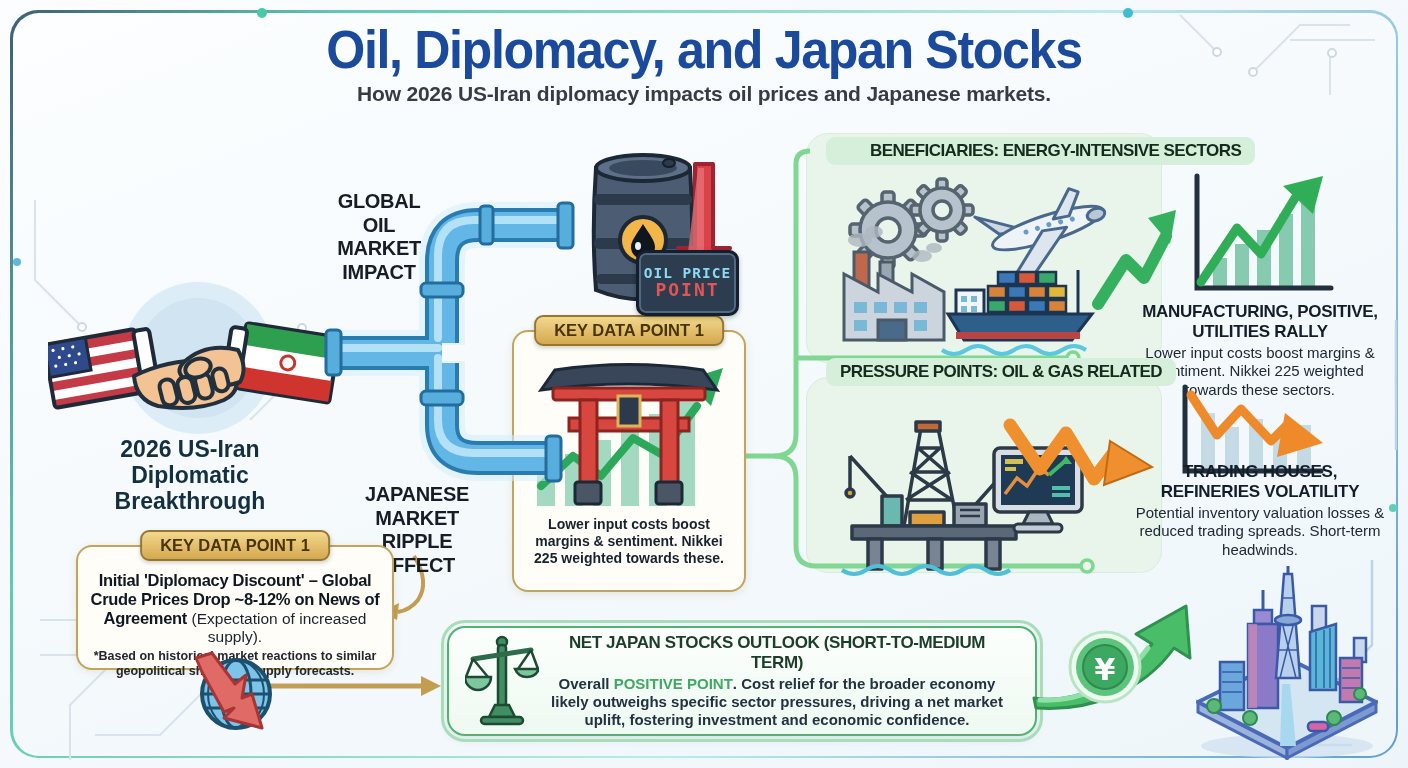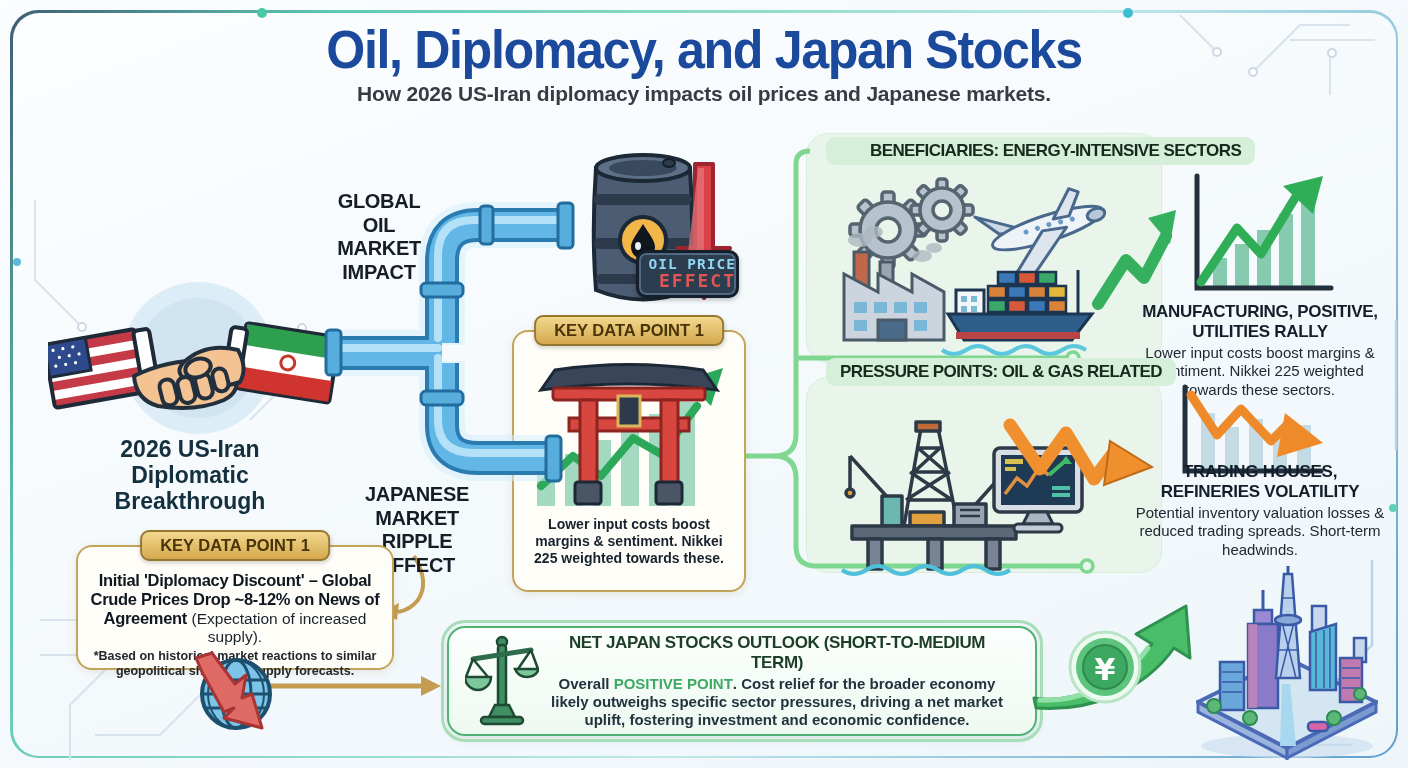--- a/index.html
+++ b/index.html
@@ -45,24 +45,24 @@
            color:#17222e; line-height:1.22; }
 
   .sect-header { position:absolute; background:#d6efdb; border-radius:9px; padding:4px 14px;
            font-size:17px; font-weight:800; color:#152a1c; letter-spacing:-.6px;
            white-space:nowrap; z-index:4; }
   .sect-title { position:absolute; text-align:center; font-size:17px; font-weight:800;
            color:#141e2a; line-height:1.2; letter-spacing:-.3px; z-index:4; }
   .sect-body { position:absolute; text-align:center; font-size:15px; font-weight:500;
            color:#20293300; color:#202933; line-height:1.22; z-index:4; }
 
-  .sign { position:absolute; left:636px; top:250px; width:103px; height:48px; z-index:7;
+  .sign { position:absolute; left:636px; top:250px; width:103px; height:66px; z-index:7;
           background:#2c3d50; border:3px solid #141f2b; border-radius:10px;
           box-shadow:inset 0 0 0 2px #50priv; box-shadow:inset 0 0 0 2px #506a84, 0 2px 5px rgba(0,0,0,.25);
-          display:flex; flex-direction:column; align-items:flex-end; justify-content:center;
+          display:flex; flex-direction:column; align-items:center; justify-content:center;
           font-family:"DejaVu Sans Mono", monospace; font-weight:700; line-height:1.05; }
   .sign .l1 { font-size:14.5px; color:#8fd8f2; letter-spacing:1px; }
   .sign .l2 { font-size:18px; color:#e25555; letter-spacing:2px; }
 
   .outlook { position:absolute; left:447px; top:626px; width:590px; height:110px; z-index:4;
           background:linear-gradient(180deg,#fcfffd,#eef9f1); border:2.5px solid #52b274;
           outline:3px solid #a9dcb8; outline-offset:3px; border-radius:18px;
           display:flex; align-items:center; box-shadow:0 3px 10px rgba(40,120,70,.15); }
   .outlook .textcol { flex:1; text-align:center; padding:0 24px 0 4px; }
   .outlook .otitle { font-size:17px; font-weight:800; color:#1c3d27; letter-spacing:-.4px; }
@@ -226,21 +226,21 @@
     <ellipse cx="55" cy="104" rx="3" ry="4" fill="#e8f2f8"></ellipse>
   </svg>
 
   <svg class="abs z6" style="left:674px;top:162px;" width="60" height="142" viewBox="0 0 60 142">
     <polygon points="21,2 39,2 39,86 56,86 30,136 4,86 21,86" fill="#d84248" stroke="#9e2430" stroke-width="4" stroke-linejoin="round"></polygon>
     <polygon points="24,6 30,6 30,90 14,90" fill="#e8777c" opacity=".7"></polygon>
   </svg>
 
   <div class="sign">
     <div class="l1">OIL PRICE</div>
-    <div class="l2">EFFECT</div>
+    <div class="l2">POINT</div>
   </div>
 
   <div class="gold-box kp-global">
     <div class="badge">KEY DATA POINT 1</div>
     <div>
       <span class="headline">Initial 'Diplomacy Discount' – Global Crude Prices Drop ~8-12% on News of Agreement</span>
       <span class="note">(Expectation of increased supply).</span>
     </div>
     <div class="footnote">*Based on historical market reactions to similar geopolitical shifts and supply forecasts.</div>
   </div>

